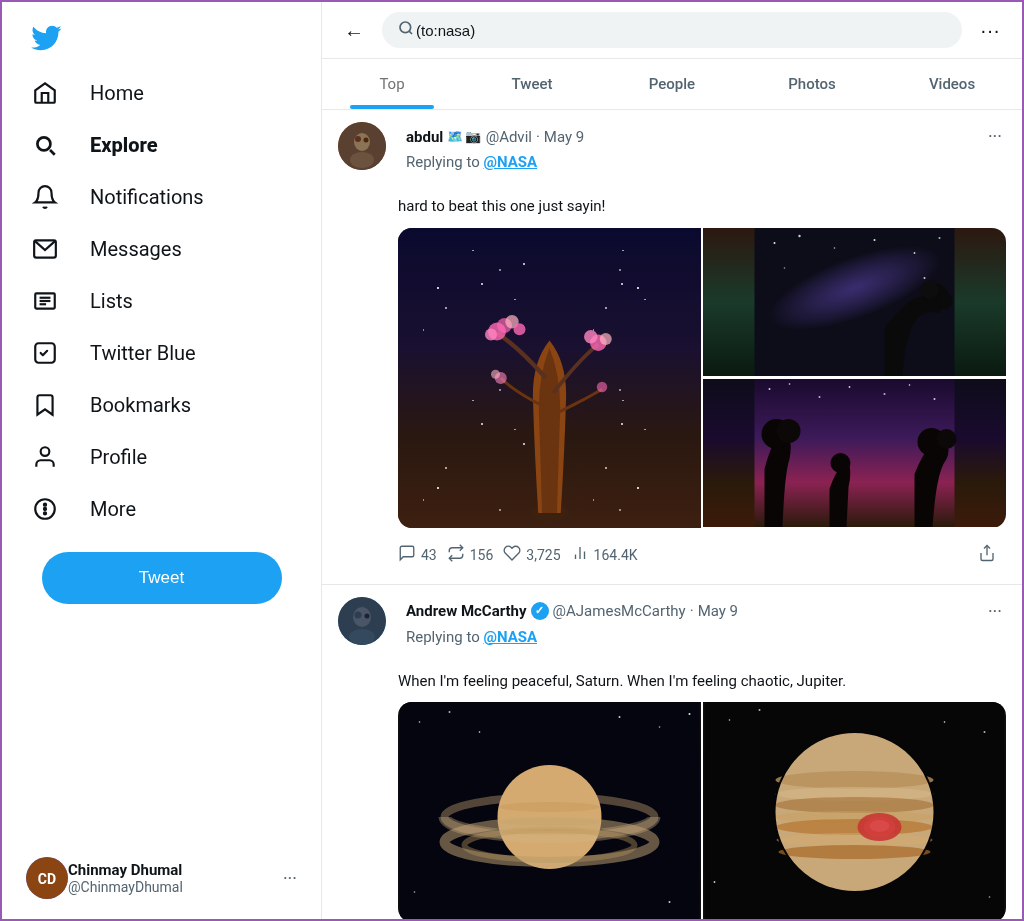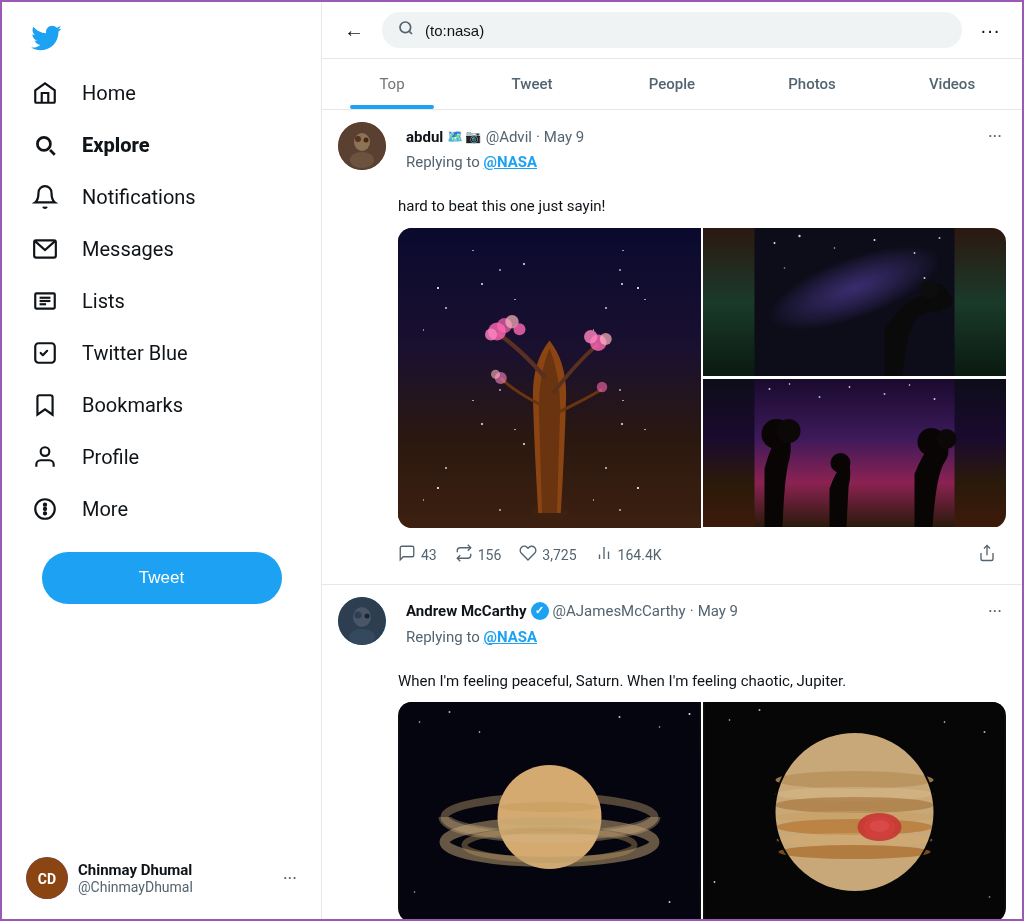--- a/index.html
+++ b/index.html
@@ -26,21 +26,21 @@
     .sidebar-logo {
       padding: 12px 12px 4px;
       margin-bottom: 4px;
     }
     .sidebar-logo svg {
       width: 32px; height: 32px; fill: #1da1f2;
     }
     .nav-item {
       display: flex;
       align-items: center;
-      gap: 24px;
+      gap: 32px;
       padding: 12px 14px;
       border-radius: 9999px;
       cursor: pointer;
       font-size: 20px;
       font-weight: 400;
       color: #0f1419;
       text-decoration: none;
       transition: background 0.15s;
       margin: 2px 0;
     }
@@ -63,21 +63,20 @@
       cursor: pointer;
       width: 240px;
       margin: 16px auto 0;
       display: block;
       transition: background 0.15s;
     }
     .sidebar-footer {
       margin-top: auto;
       display: flex;
       align-items: center;
-      gap: 10px;
       padding: 12px 8px;
       border-radius: 9999px;
       cursor: pointer;
     }
     .footer-avatar {
       width: 42px; height: 42px; border-radius: 50%;
       background: linear-gradient(135deg, #667eea, #764ba2);
       flex-shrink: 0;
       overflow: hidden;
       display: flex; align-items: center; justify-content: center;
@@ -113,21 +112,21 @@
       border-radius: 50%;
       display: flex; align-items: center;
     }
     .search-input-wrap {
       flex: 1;
       display: flex;
       align-items: center;
       background: #eff3f4;
       border-radius: 9999px;
       padding: 8px 16px;
-      gap: 11px;
+      gap: 2px;
     }
     .search-input-wrap input {
       border: none;
       background: none;
       font-size: 15px;
       color: #0f1419;
       outline: none;
       flex: 1;
     }
     .search-icon-wrap { color: #536471; font-size: 16px; }
@@ -253,21 +252,21 @@
     .planet-right {
       background: radial-gradient(ellipse at center, #0a0a0a 60%, #111 100%);
       display: flex; align-items: center; justify-content: center;
       overflow: hidden;
     }
 
     
     .tweet-actions {
       display: flex;
       align-items: flex-end;
-      gap: 8px;
+      gap: 0;
       color: #536471;
       font-size: 14px;
     }
     .action-item {
       display: flex; align-items: center; gap: 5px;
       cursor: pointer; padding: 6px 10px 6px 0;
       border-radius: 9999px;
     }
     .action-icon { font-size: 17px; }
     .action-count { font-size: 14px; }

